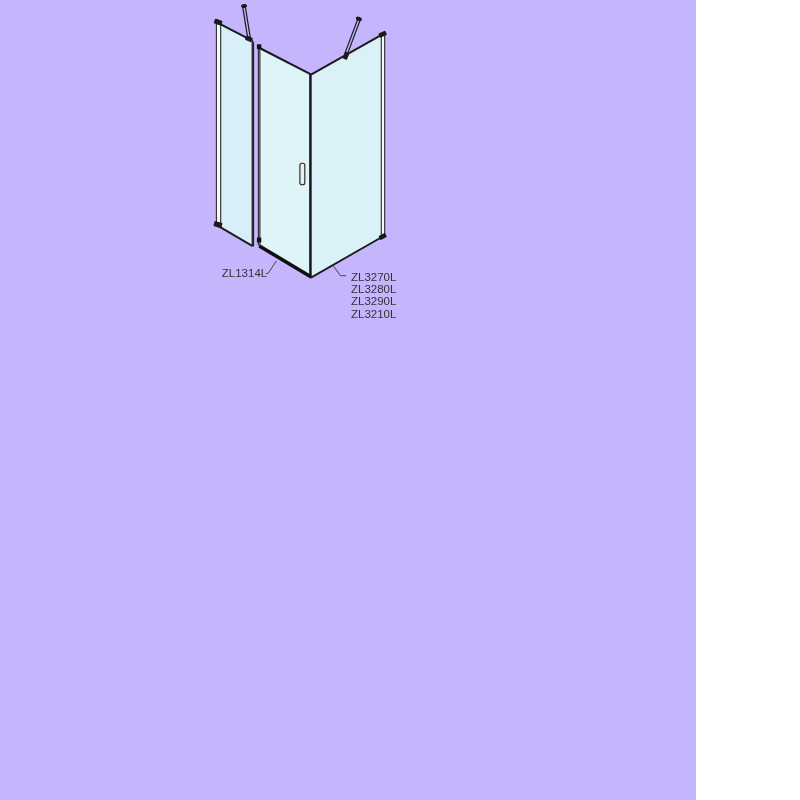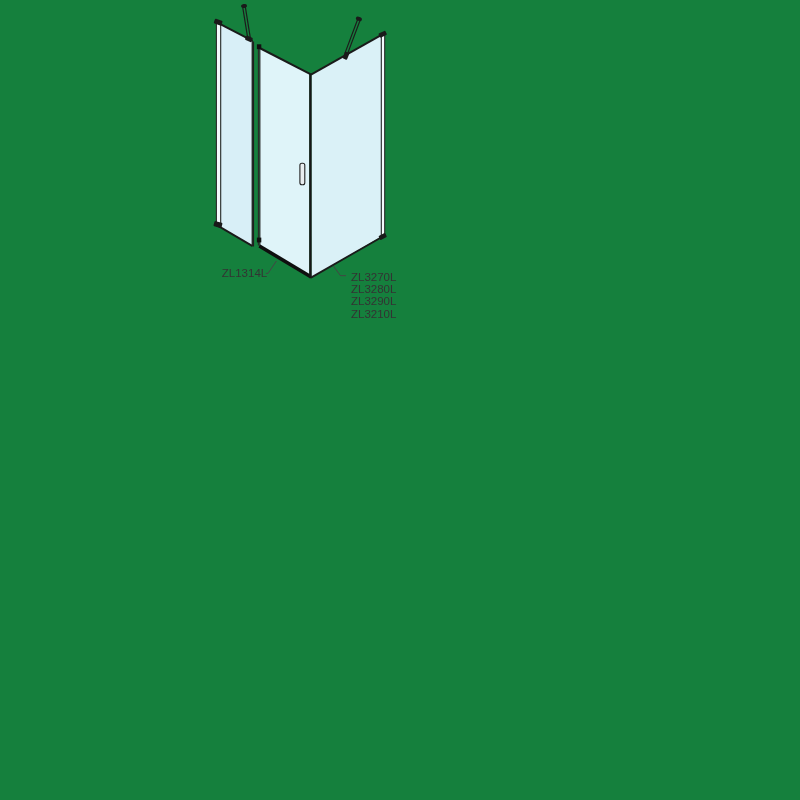--- a/index.html
+++ b/index.html
@@ -1,16 +1,16 @@
 <!DOCTYPE html>
 <html><head>
 <meta charset="utf-8">
 <style>
 html,body{margin:0;padding:0;background:#ffffff;}
-#page{width:800px;height:800px;position:relative;background:#15803d;overflow:hidden;}
+#page{width:696px;height:800px;position:relative;background:#c4b5fd;overflow:hidden;}
 text{font-family:"Liberation Sans",sans-serif;fill:#333;}
 </style>
 </head>
 <body>
 <div id="page">
 <svg width="800" height="800" viewBox="0 0 800 800" xmlns="http://www.w3.org/2000/svg">
 <defs>
 <pattern id="hA" width="24.5" height="24.5" patternUnits="userSpaceOnUse">
 <path d="M-4,-4 L28.5,28.5" stroke="#6b6b6b" stroke-width="1" fill="none"></path>
 </pattern>

